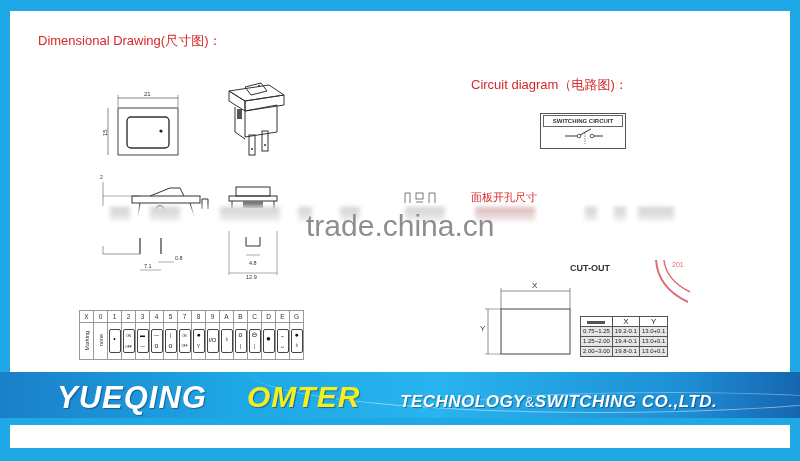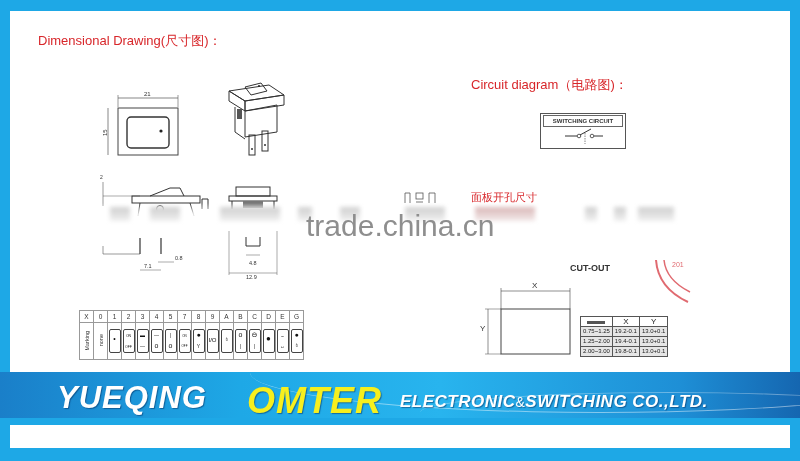--- a/index.html
+++ b/index.html
@@ -5,21 +5,21 @@
   html, body { margin:0; padding:0; }
   body { width:800px; height:461px; overflow:hidden; background:#1ea8e6; position:relative; font-family:"Liberation Sans", sans-serif; }
   .panel { position:absolute; left:10px; top:11px; width:780px; height:362px; background:#ffffff; overflow:hidden; }
   .strip { position:absolute; left:10px; top:425px; width:780px; height:23px; background:#ffffff; }
   .banner { position:absolute; left:0; top:372px; width:800px; height:46px;
             background:linear-gradient(90deg,#1a7fc9 0%,#1ea8e6 30%,#28b4ee 55%,#1e8fd6 85%,#1566b0 100%); overflow:hidden; }
   .banner .swoosh { position:absolute; left:250px; top:-40px; width:700px; height:80px; border-bottom:1px solid rgba(255,255,255,0.45); border-radius:50%; }
   .banner .swoosh2 { position:absolute; left:420px; top:20px; width:500px; height:40px; border-top:1px solid rgba(255,255,255,0.35); border-radius:50%; }
   .brand { position:absolute; top:8px; font-weight:bold; font-style:italic; letter-spacing:1px; text-shadow:1px 1px 1px rgba(0,40,90,0.5); }
   .brand.b1 { left:57px; font-size:31px; color:#ffffff; }
-  .brand.b2 { left:247px; font-size:36px; color:#f6ef1e; }
+  .brand.b2 { left:247px; font-size:30px; color:#f6ef1e; }
   .brand.b3 { left:400px; top:20px; font-size:17px; color:#ffffff; letter-spacing:0.5px; }
   .brand.b3 .amp { font-weight:normal; font-style:normal; font-size:14px; }
 
   .title { position:absolute; color:#d8262a; font-size:13px; }
   .dim-title { left:28px; top:21px; }
   .circ-title { left:461px; top:65px; }
 
   svg { position:absolute; overflow:visible; }
   .blurband { position:absolute; left:0; top:192px; width:780px; height:28px;
               background:linear-gradient(180deg,rgba(255,255,255,0) 0%,rgba(255,255,255,0.85) 40%,rgba(255,255,255,0.85) 60%,rgba(255,255,255,0) 100%); }
@@ -237,16 +237,16 @@
     </tr>
   </tbody>
     </table>
 </div>
 
 <div class="banner">
   <div class="swoosh"></div>
   <div class="swoosh2"></div>
   <div class="brand b1">YUEQING</div>
   <div class="brand b2">OMTER</div>
-  <div class="brand b3"><span>ELECTRONIC</span><span class="amp">&amp;</span><span>SWITCHING  CO.,LTD.</span></div>
+  <div class="brand b3"><span>TECHNOLOGY</span><span class="amp">&amp;</span><span>SWITCHING  CO.,LTD.</span></div>
 </div>
 
 <div class="strip"></div>
 
 </body></html>

